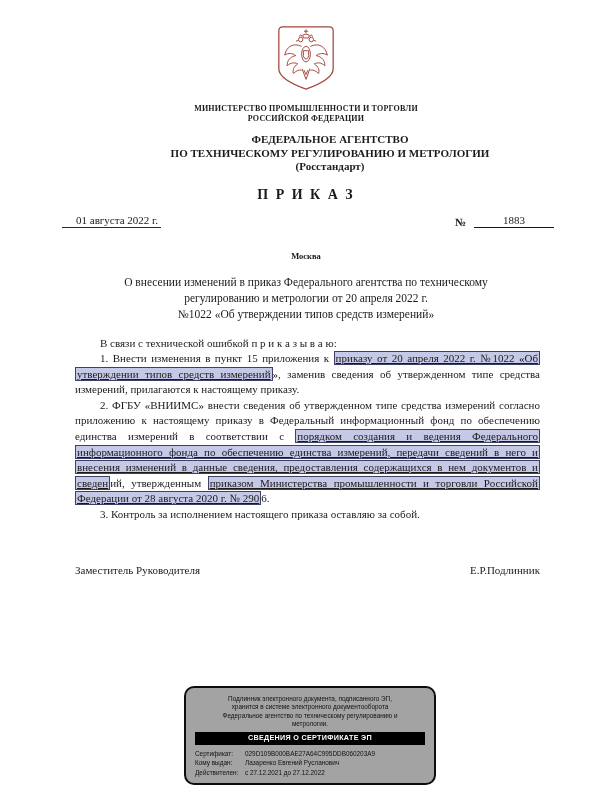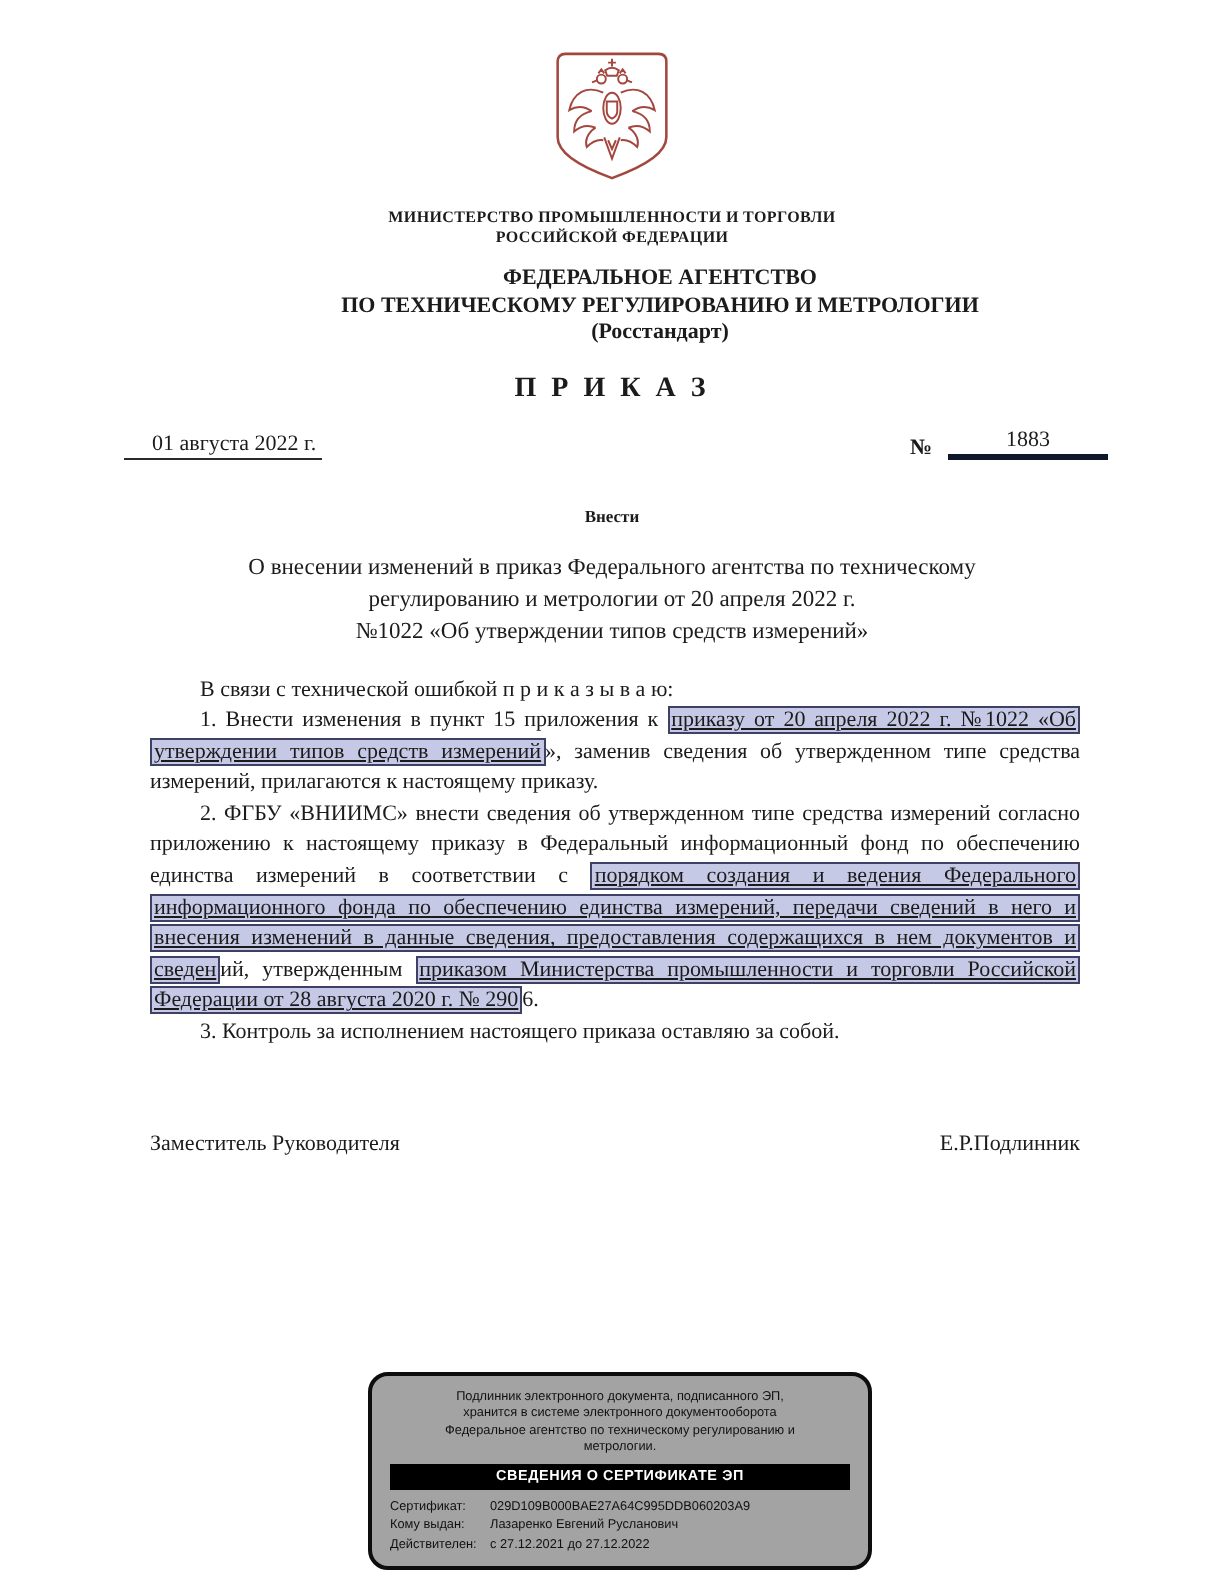--- a/index.html
+++ b/index.html
@@ -26,21 +26,21 @@
   .prikaz{margin-top:13px;text-align:center;font-weight:bold;font-size:14px;letter-spacing:2px;}
   
   .date-row{
     margin:11px 58px 0 62px;
     display:flex;justify-content:space-between;align-items:flex-end;
     font-size:11px;
   }
   .date-field .u{border-bottom:1px solid #2a2a2a;padding:0 3px 1px 14px;display:inline-block;}
   .num-field{display:flex;align-items:flex-end;gap:8px;}
   .num-label{font-weight:bold;}
-  .num-value{display:inline-block;width:80px;text-align:center;border-bottom:3px solid #0f172a;padding-bottom:1px;}
+  .num-value{display:inline-block;width:80px;text-align:center;border-bottom:1px solid #0f172a;padding-bottom:1px;}
   .city{margin-top:23px;text-align:center;font-weight:bold;font-size:8.5px;}
   
   .doc-title{margin-top:13px;text-align:center;font-weight:normal;font-size:11.5px;line-height:16px;}
   .doc-title span{display:block;}
   
   .body-text{margin:14px 72px 0 75px;font-size:11px;line-height:15.6px;text-align:justify;}
   .body-text p{text-indent:25px;}
   .hl{
     background:var(--highlight_bg);
     border:1px solid var(--highlight_border);
@@ -109,21 +109,21 @@
   <div class="date-row">
     <div class="date-field">
       <span class="u">01 августа 2022 г.</span>
     </div>
     <div class="num-field">
       <span class="num-label">№</span>
       <span class="num-value">1883</span>
     </div>
   </div>
 
-  <div class="city">Внести</div>
+  <div class="city">Москва</div>
 
   <div class="doc-title">
     <span>О внесении изменений в приказ Федерального агентства по техническому</span>
     <span>регулированию и метрологии от 20 апреля 2022 г.</span>
     <span>№1022 «Об утверждении типов средств измерений»</span>
   </div>
 
   <div class="body-text">
     <p><span>В связи с технической ошибкой п р и к а з ы в а ю:</span></p>
 

